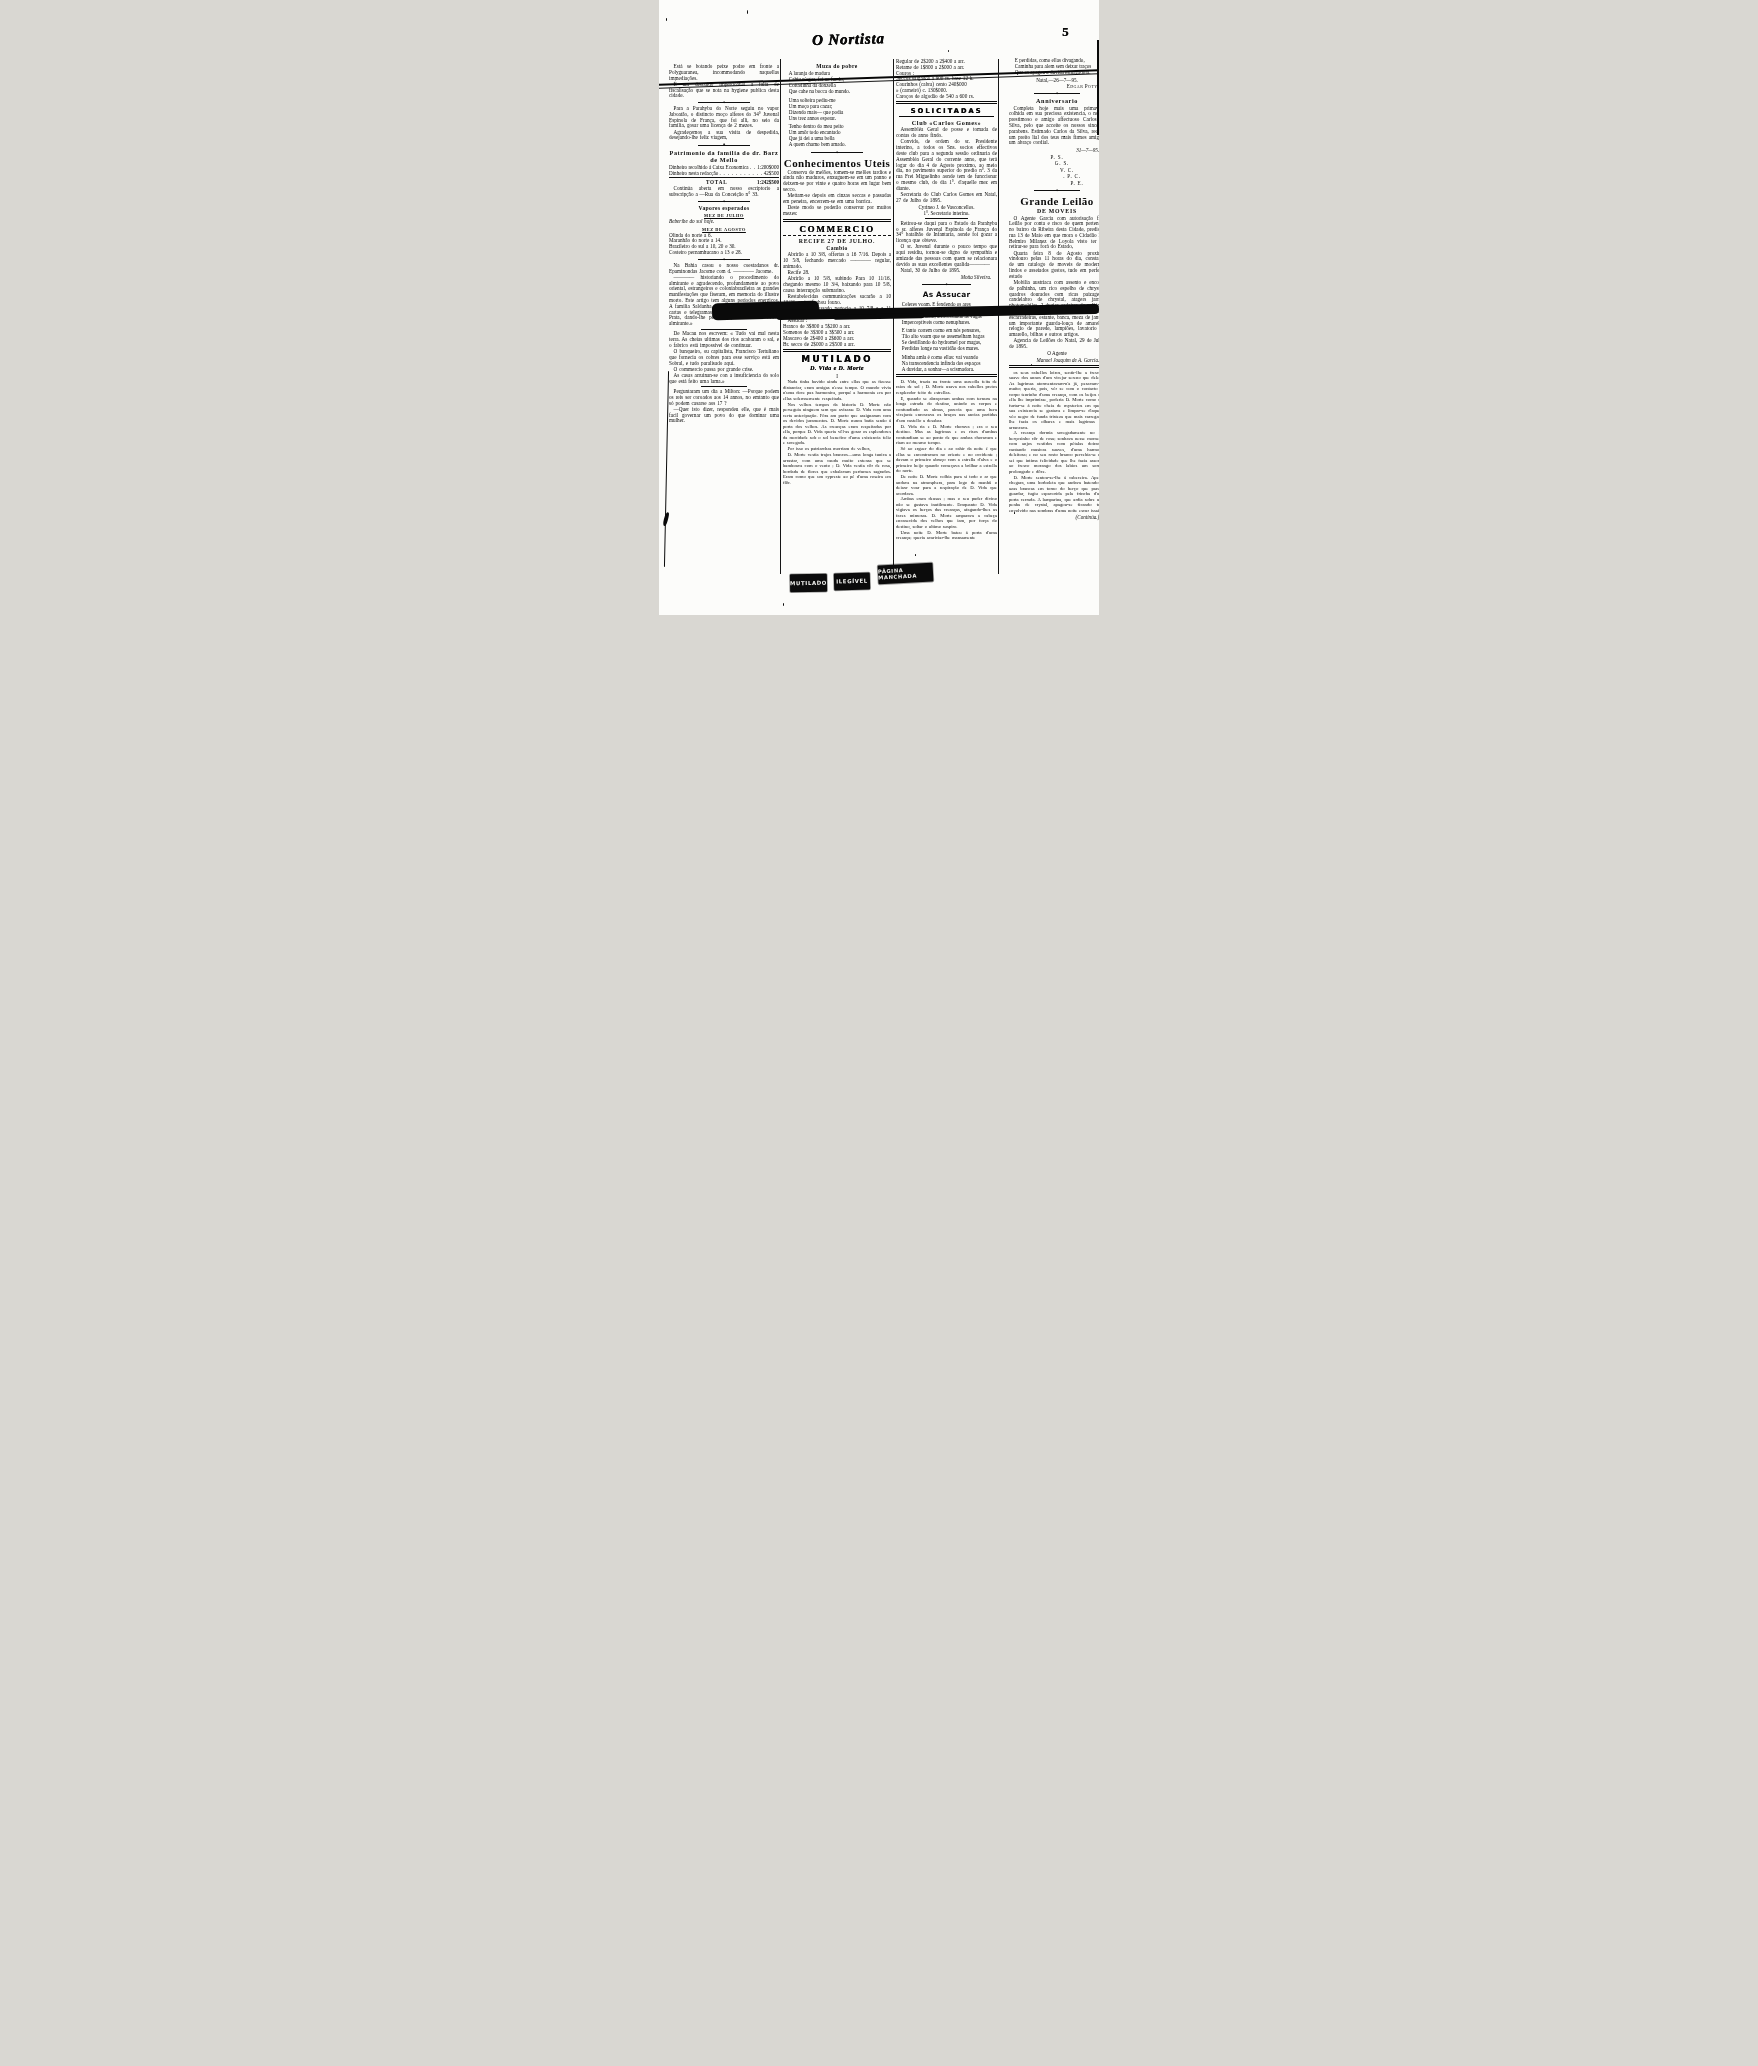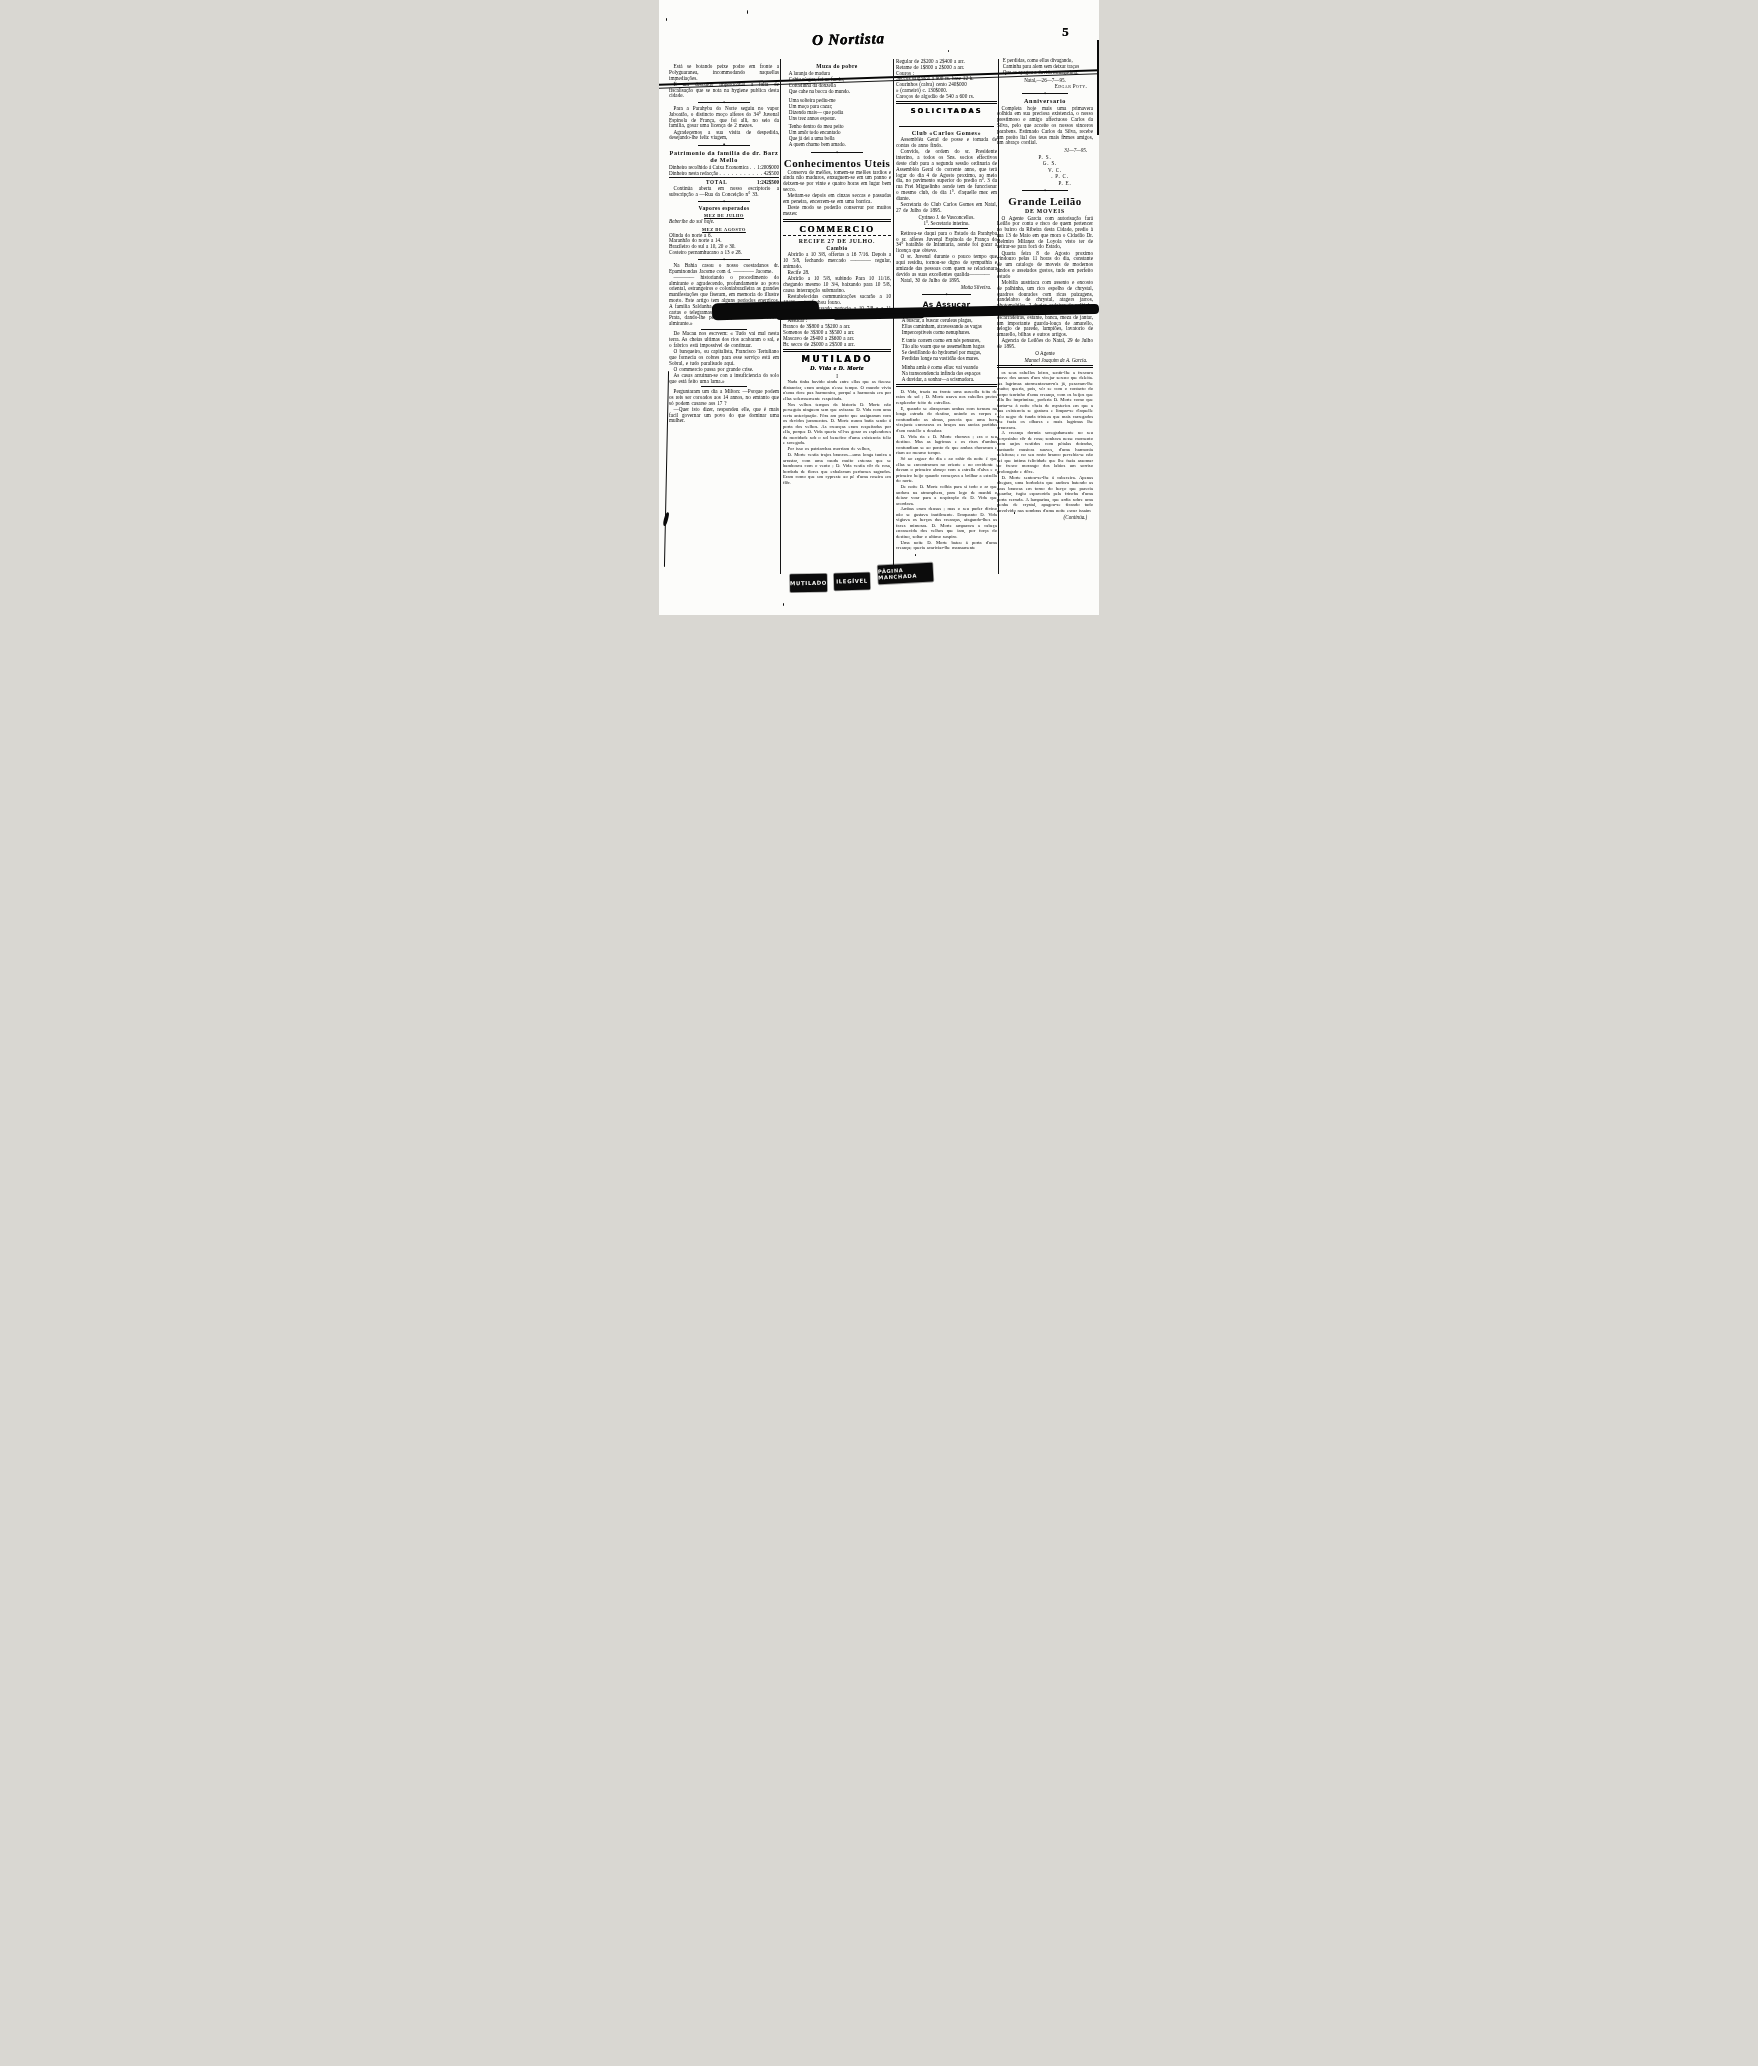--- a/index.html
+++ b/index.html
@@ -16,21 +16,21 @@
            transform:rotate(-1.9deg);transform-origin:left center;}
   .toprule2{position:absolute;left:-5px;top:88px;width:455px;height:0.7px;background:#111;
             transform:rotate(-1.9deg);transform-origin:left center;}
   .vrule{position:absolute;top:59px;bottom:41px;width:0.6px;background:#161616;}
   .vr1{left:121px;} .vr2{left:234px;} .vr3{left:339px;}
   
   .col{position:absolute;text-align:justify;}
   .col1{left:10px;  width:110px; top:64px;}
   .col2{left:124px; width:108px; top:61px;}
   .col3{left:237px; width:101px; top:59px;}
-  .col4{left:338px; width:96px; top:55px;}
+  .col4{left:350px; width:96px; top:55px;}
   
   .para{font-size:5.2px;line-height:5.8px;text-indent:4.5px;margin:0 0 0.4px;word-spacing:0.6px;}
   .para.fol{font-size:4.7px;line-height:5.5px;}
   .pline{font-size:5.2px;line-height:5.8px;text-align:left;word-spacing:0.4px;}
   .pline.ital{font-style:italic;}
   .cline{font-size:5.1px;line-height:6.2px;text-align:center;}
   .sigline{font-size:5.1px;line-height:6.6px;text-align:right;font-style:italic;padding-right:5.8px;}
   .sigline.caps{font-style:normal;font-variant:small-caps;letter-spacing:0.4px;}
   .verse{margin:1.7px 0 2.5px 5.8px;text-align:left;}
   .vline{font-size:5.1px;line-height:6px;}
@@ -38,21 +38,21 @@
   .h-big{font-size:6.2px;letter-spacing:0.6px;line-height:7px;}            
   .h-med{font-size:5.6px;letter-spacing:0.4px;}                             
   .h-sub{font-size:4.3px;letter-spacing:0.6px;text-decoration:underline;} 
   .h-xl{font-size:11px;letter-spacing:0.4px;margin:2.5px 0 0.8px;}               
   .h-display{font-size:9px;letter-spacing:1.7px;font-weight:900;margin:2.5px 0 0.8px;
              text-shadow:0.3px 0.3px 0 #000;}                              
   .h-display.under{border-bottom:0.8px dashed #111;padding-bottom:0.8px;text-align:center;}
   .h-caps{font-size:5.8px;letter-spacing:0.8px;}                              
   .h-stamp{font-family:"DejaVu Sans","Liberation Sans",sans-serif;font-size:6.6px;font-weight:900;
            letter-spacing:2.1px;text-shadow:0.4px 0.4px 0 #000;border-bottom:1px solid #0a0a0a;
-           padding-bottom:11px;margin:2.5px 3.3px 2.5px;}                          
+           padding-bottom:1px;margin:2.5px 3.3px 2.5px;}                          
   .h-fol{font-family:"DejaVu Sans","Liberation Sans",sans-serif;font-size:8.7px;font-weight:900;
          letter-spacing:2.5px;text-shadow:0.4px 0.4px 0 #000;margin:2.1px 0 1.2px;}   
   .h-sans{font-family:"DejaVu Sans","Liberation Sans",sans-serif;font-size:7.4px;font-weight:800;
           letter-spacing:0.2px;margin:3.3px 0 2.1px;}                           
   .h-ornate{font-size:6px;font-weight:bold;font-style:italic;letter-spacing:0.4px;
             text-shadow:0.2px 0.2px 0 #000;margin:0.8px 0 1.7px;}               
   .money{margin:0.8px 0;}
   .mrow{display:flex;font-size:5.1px;line-height:6.2px;align-items:baseline;}
   .ml{white-space:normal;}
   .mdots{flex:1;overflow:hidden;white-space:nowrap;opacity:.9;padding:0 1.2px;letter-spacing:0.8px;}

